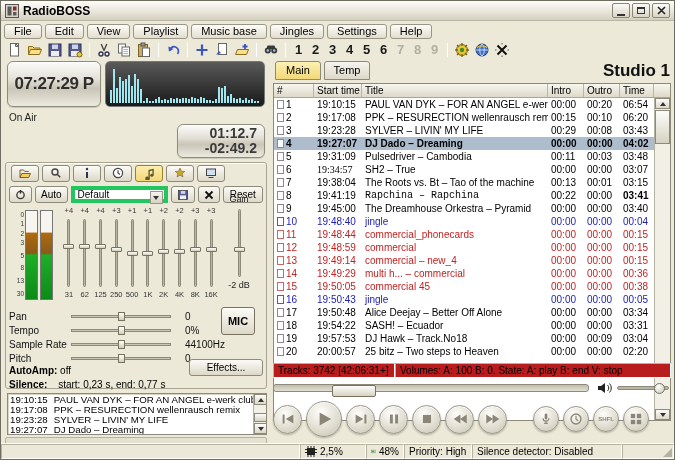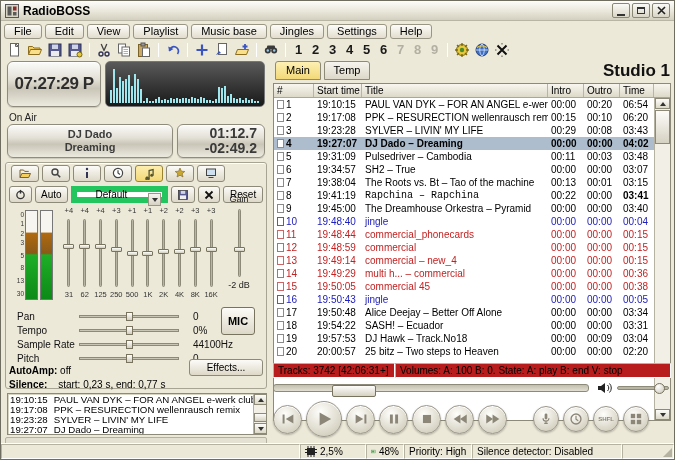--- a/index.html
+++ b/index.html
@@ -64,22 +64,22 @@
 
   #tabsrow { position:absolute; left:8px; top:106px; display:flex; gap:3px; }
   .ltab { width:28px; height:17px; background:linear-gradient(#fcfbf7,#ddd8c8);
     border:1px solid #8d8a7a; border-radius:3px; display:flex; align-items:center; justify-content:center; }
   .ltab.active { background:linear-gradient(#fdeeae,#f3d877); border-color:#9a8330; }
 
   #eqpanel { position:absolute; left:6px; top:127px; width:254px; height:120px; }
   #eqrow1 { position:absolute; left:0; top:0; display:flex; gap:3px; align-items:center; width:254px;border-radius:6px; }
   .sbtn { height:17px; background:linear-gradient(#fcfbf7,#ddd8c8); border:1px solid #8d8a7a;
     border-radius:3px; display:flex; align-items:center; justify-content:center; padding:0 5px; font-size:10px; }
-  #presetbox { width:108px; height:17px; background:#fff; border:6px solid #22c55e;
-    display:flex; align-items:center; font-size:10px; padding-left:19px; position:relative; }
+  #presetbox { width:108px; height:17px; background:#fff; border:4px solid #22c55e;
+    display:flex; align-items:center; font-size:10px; padding-left:3px; position:relative; }
   #presetbox .dd { position:absolute; right:1px; top:1px; width:13px; height:13px;
     background:linear-gradient(#f6f4ee,#d6d2c2); border:1px solid #9a9685; display:flex; align-items:center; justify-content:center; }
   .arrow-down { width:0; height:0; border-left:3px solid transparent; border-right:3px solid transparent; border-top:4px solid #333; }
   #resetbtn { margin-left:auto; width:44px; }
 
   #meter { position:absolute; left:0; top:24px; width:48px; height:92px; display:flex; }
   #meterscale { position:relative; width:16px; height:86px; margin-top:2px; }
   #meterscale span { position:absolute; right:1px; font-size:6.5px; color:#333; line-height:6px; }
   .mbar { width:13px; height:90px; border:1px solid #777; margin-right:2px; background:
     linear-gradient(180deg,#f6f5f0 0%,#f6f5f0 24%,#b06a10 25%,#8a5a18 48%,#1fae27 50%,#0d8a18 100%); }
@@ -93,21 +93,21 @@
   .vslider .track { position:absolute; left:50%; top:2px; bottom:2px; width:3px; margin-left:-1.5px;
     background:#b9b5a5; border:1px solid #8d8a7a; border-radius:2px; }
   .vslider .thumb { position:absolute; left:50%; width:11px; height:5px; margin-left:-5.5px;
     background:linear-gradient(#fefefc,#d2cebe); border:1px solid #77735f; border-radius:1px; }
   #gaincol { position:absolute; right:4px; top:8px; width:40px; text-align:center; }
   #gaincol .glabel { font-size:9px; color:#222; }
   #gainslider { position:relative; height:72px; width:16px; margin:3px auto 1px auto; }
   #gainval { font-size:9px; color:#222; }
 
   #ctrlrows { position:absolute; left:6px; top:250px; width:254px; }
-  .crow { display:flex; align-items:center; height:14px;margin-left:8px; }
+  .crow { display:flex; align-items:center; height:14px; }
   .crow .clabel { width:62px; font-size:10px; color:#111; }
   .hslider { position:relative; width:100px; height:8px; }
   .hslider .htrack { position:absolute; left:0; right:0; top:3px; height:3px;
     background:#cac6b6; border:1px solid #8d8a7a; }
   .hslider .hthumb { position:absolute; top:0; width:7px; height:9px; margin-left:-3px;
     background:linear-gradient(#fefefc,#d2cebe); border:1px solid #77735f; }
   .crow .cval { margin-left:14px; font-size:10px; color:#111; }
   #micbtn { position:absolute; left:218px; top:248px; width:34px; height:28px;
     background:linear-gradient(#fcfbf7,#ddd8c8); border:1px solid #77735f; border-radius:3px;
     font-weight:bold; font-size:11px; display:flex; align-items:center; justify-content:center; }
@@ -404,24 +404,20 @@
         <div class="bar" style="height: 10.563%;"></div>
         <div class="bar" style="height: 13.4148%;"></div>
         <div class="bar" style="height: 7.66342%;"></div>
         <div class="bar" style="height: 13.5517%;"></div>
         <div class="bar" style="height: 7.39829%;"></div>
         <div class="bar" style="height: 10.1668%;"></div>
         <div class="bar" style="height: 5.71037%;"></div>
         <div class="bar" style="height: 5.37262%;"></div>
       </div>
     <div id="onair">On Air</div>
-    <div id="trackbox" class="metal">
-      <span>DJ Dado</span>
-      <span>Dreaming</span>
-    </div>
     <div id="timebox" class="metal">
       <span>01:12.7</span>
       <span>-02:49.2</span>
     </div>
 
     <div class="bigpanel"></div>
     <div id="tabsrow">
         <div class="ltab">
           <svg width="12" height="13" viewBox="0 0 12 13">
             <path d="M1 10.5l1.8-4h8.7l-1.8 4z" fill="#f5cf5e" stroke="#7a6228"></path>
@@ -723,21 +719,21 @@
             <span class="gc" style="width: 186px;">Pulsedriver – Cambodia</span>
             <span class="gc" style="width: 36px;">00:11</span>
             <span class="gc" style="width: 36px;">00:03</span>
             <span class="gc" style="width: 34px;">03:48</span>
           </div>
           <div class="grow">
             <span class="gc" style="width: 40px; padding: 0px; display: flex; align-items: center;">
               <span class="docicon"></span>
               <span>6</span>
             </span>
-            <span class="gc" style="width: 48px;">19:34:57</span>
+            <span class="gc" style="width: 48px; font-family: Liberation Serif, serif;">19:34:57</span>
             <span class="gc" style="width: 186px;">SH2 – True</span>
             <span class="gc" style="width: 36px;">00:00</span>
             <span class="gc" style="width: 36px;">00:00</span>
             <span class="gc" style="width: 34px;">03:07</span>
           </div>
           <div class="grow">
             <span class="gc" style="width: 40px; padding: 0px; display: flex; align-items: center;">
               <span class="docicon"></span>
               <span>7</span>
             </span>

